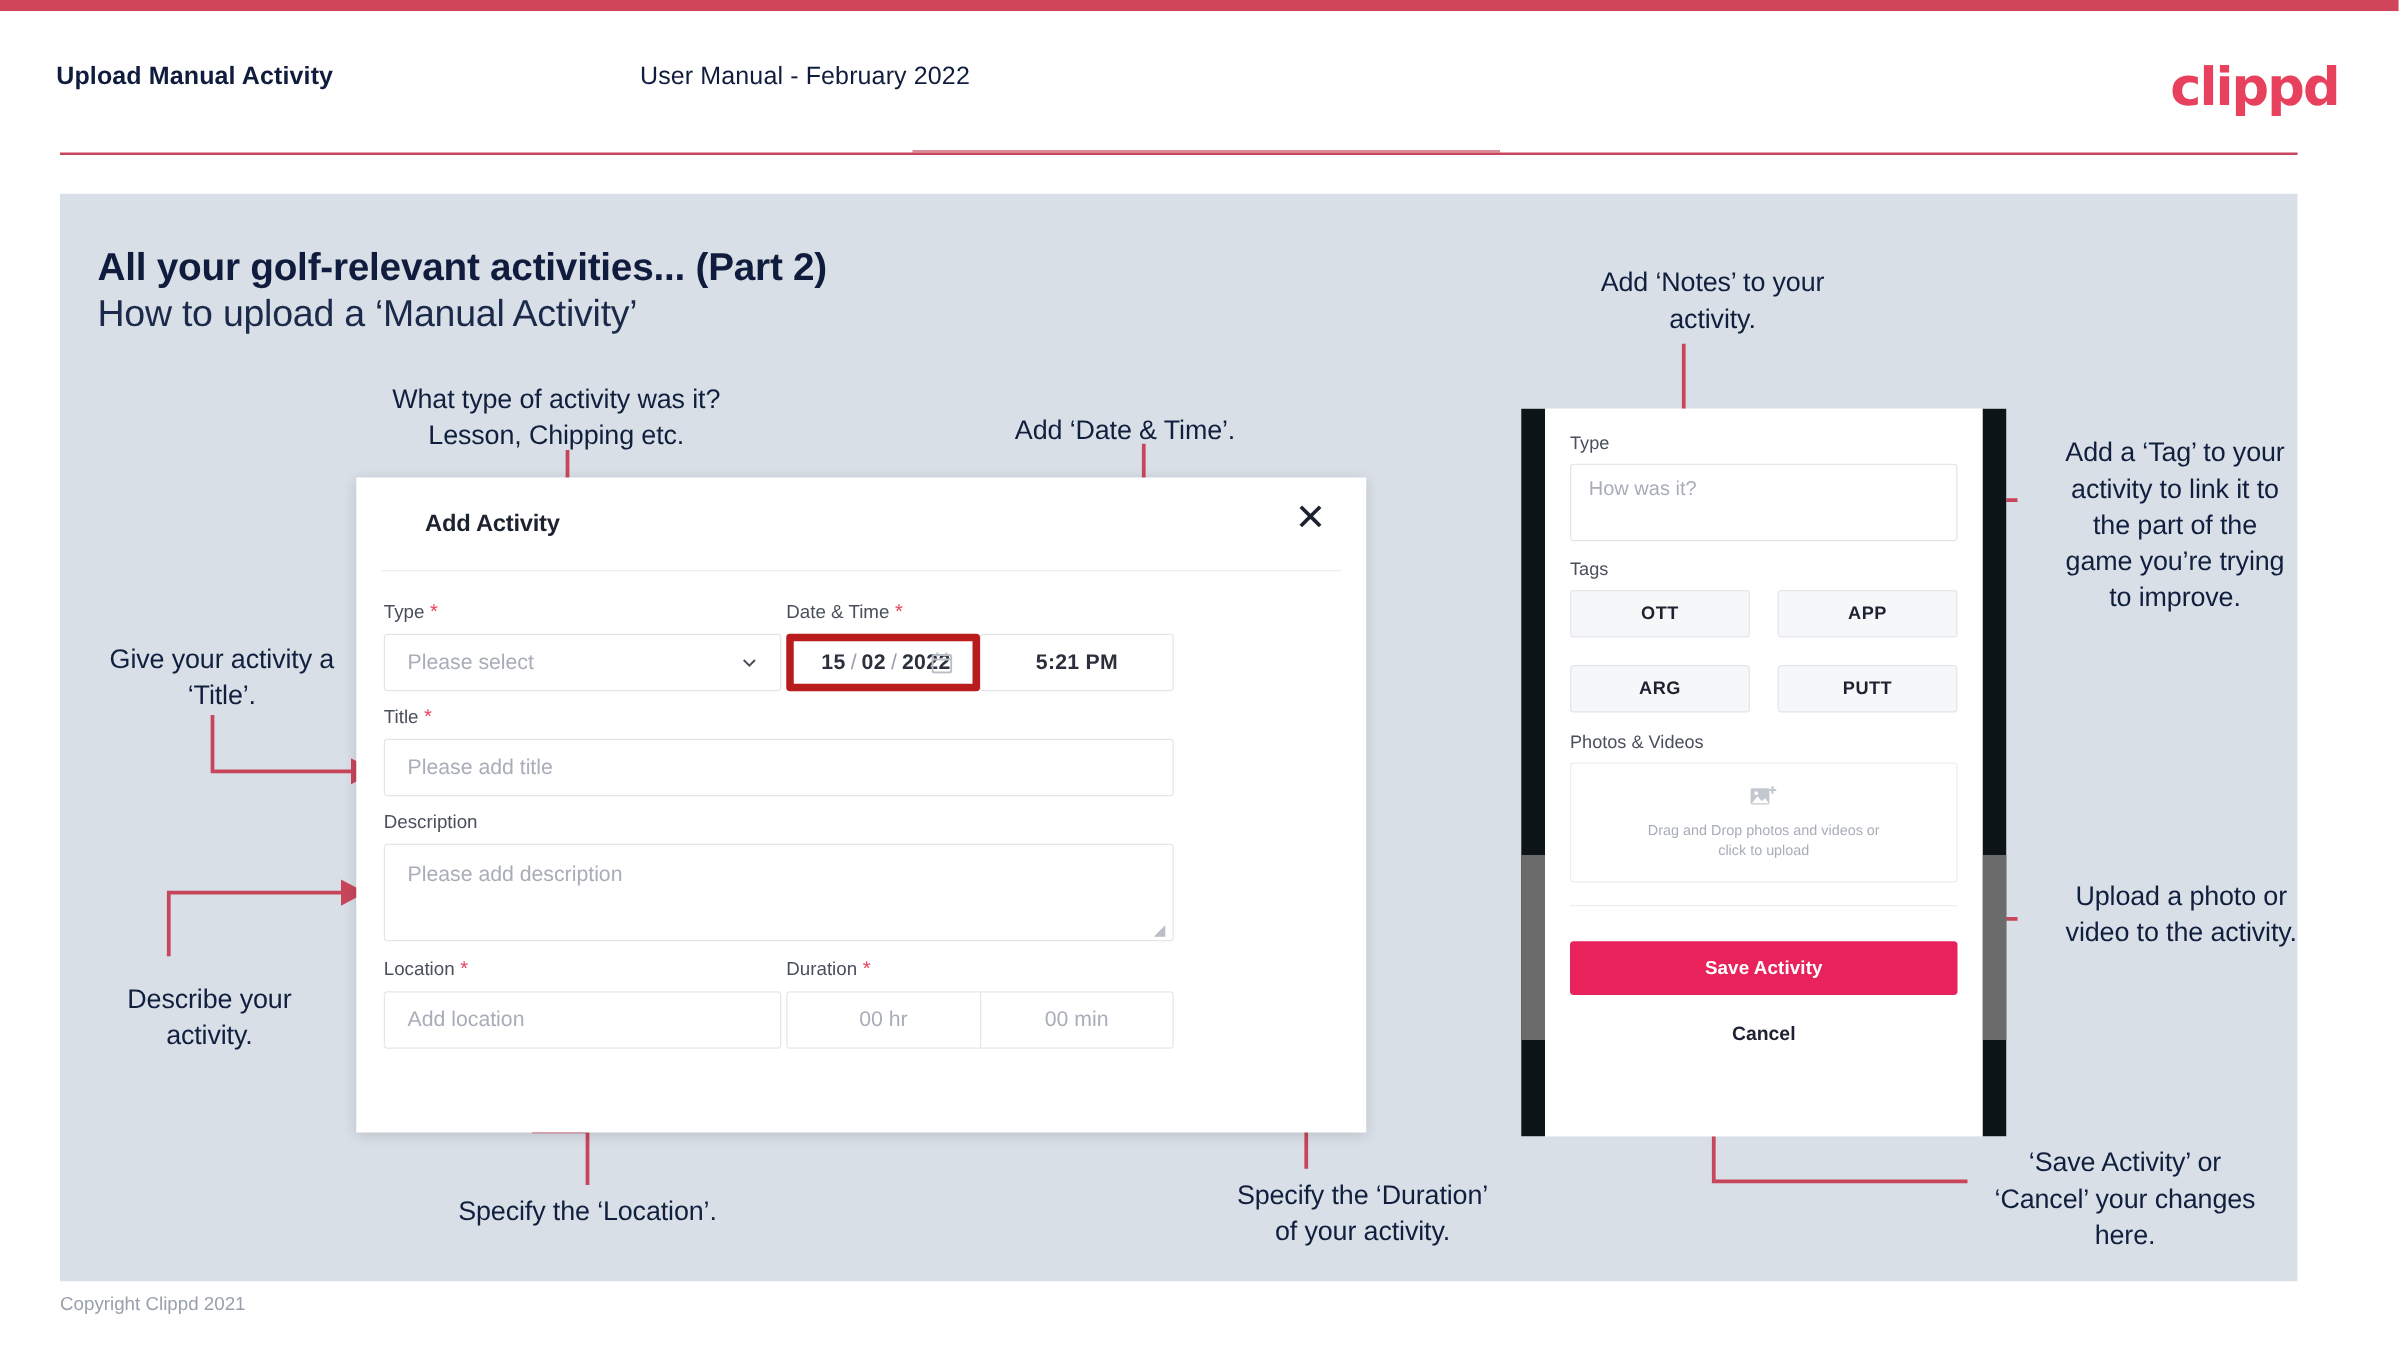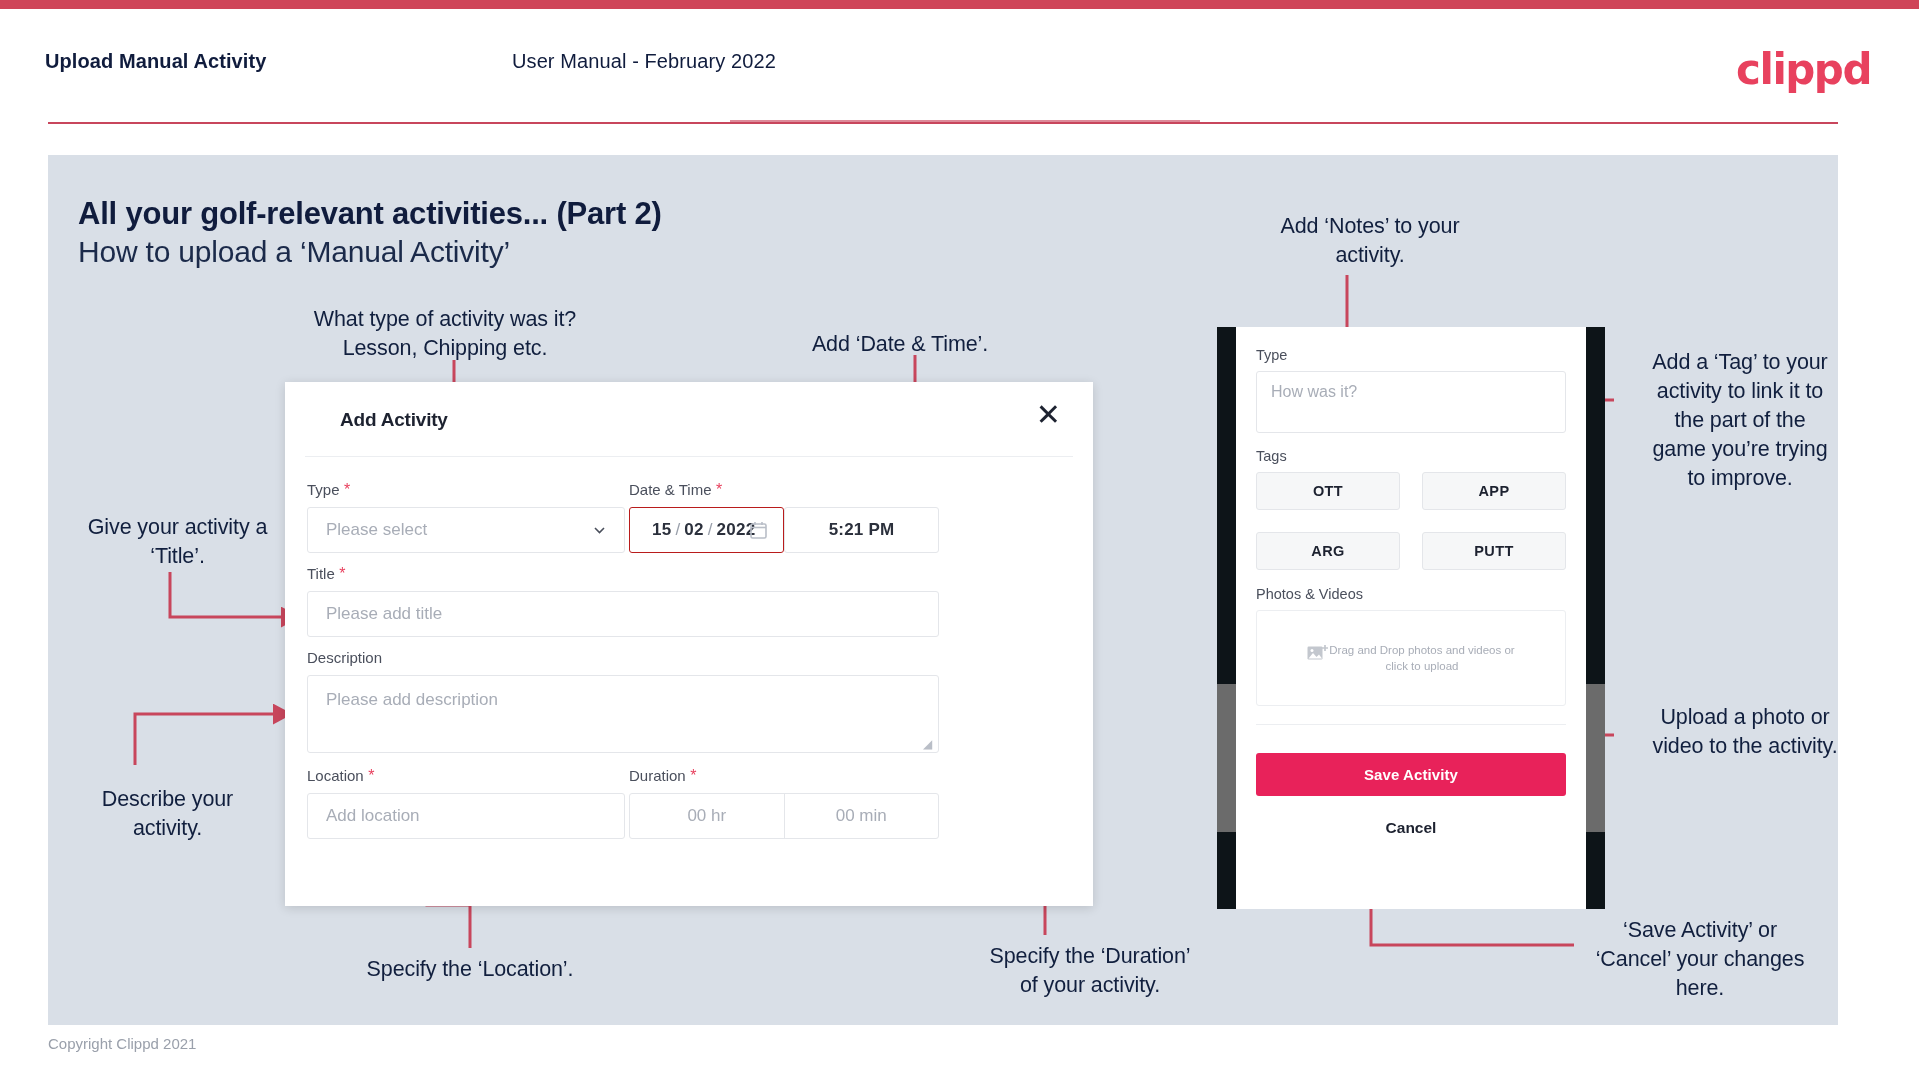--- a/index.html
+++ b/index.html
@@ -95,21 +95,21 @@
   }
   .fld-ph {
     font-size:17px; color:#a8adb7; padding-left:18px; font-weight:400;
   }
   .chev {
     position:absolute; right:18px; top:50%; transform:translateY(-50%);
     width:13px; height:13px;
   }
 
   .date-box {
-    position:absolute; background:#fff; border:1px solid #b91c1c; border-radius:3px;
+    position:absolute; background:#fff; border:6px solid #b91c1c; border-radius:3px;
     display:flex; align-items:center;
   }
   .date-txt { font-size:17px; color:#2b303c; font-weight:600; padding-left:22px; letter-spacing:.3px;}
   .date-sep { font-size:17px; color:#9aa0ab; padding:0 4px; }
   .cal-ic { position:absolute; right:16px; top:50%; transform:translateY(-50%); width:17px; height:18px; }
 
   .time-box {
     position:absolute; background:#fff; border:1px solid #e4e6ea; border-radius:3px;
     display:flex; align-items:center; justify-content:center;
   }
@@ -154,21 +154,21 @@
     font-size:16px; color:#a8adb7; padding:11px 14px; margin-bottom:15px;
   }
   .tag-grid { display:grid; grid-template-columns:1fr 1fr; gap:22px; margin-bottom:16px; }
   .tag-btn {
     border:1px solid #e4e6ea; background:#f6f7f8; border-radius:3px;
     height:38px; display:flex; align-items:center; justify-content:center;
     font-size:14.5px; font-weight:700; color:#1d2230; letter-spacing:.4px;
   }
   .drop-zone {
     border:1px solid #eceef1; border-radius:3px; height:96px;
-    display:flex; flex-direction:row; align-items:center; justify-content:center;
+    display:flex; flex-direction:column; align-items:center; justify-content:center;
     margin-bottom:18px;
   }
   .dz-ic { width:22px; height:20px; margin-bottom:9px; }
   .dz-txt { font-size:11.5px; color:#a8adb7; text-align:center; line-height:16px; }
   .p-rule { height:1px; background:#eceef1; margin-bottom:17px; }
   .save-btn {
     background:#e8225a; border-radius:3px; height:43px;
     display:flex; align-items:center; justify-content:center;
     color:#fff; font-size:15px; font-weight:700; letter-spacing:.1px;
     margin-bottom:23px;

